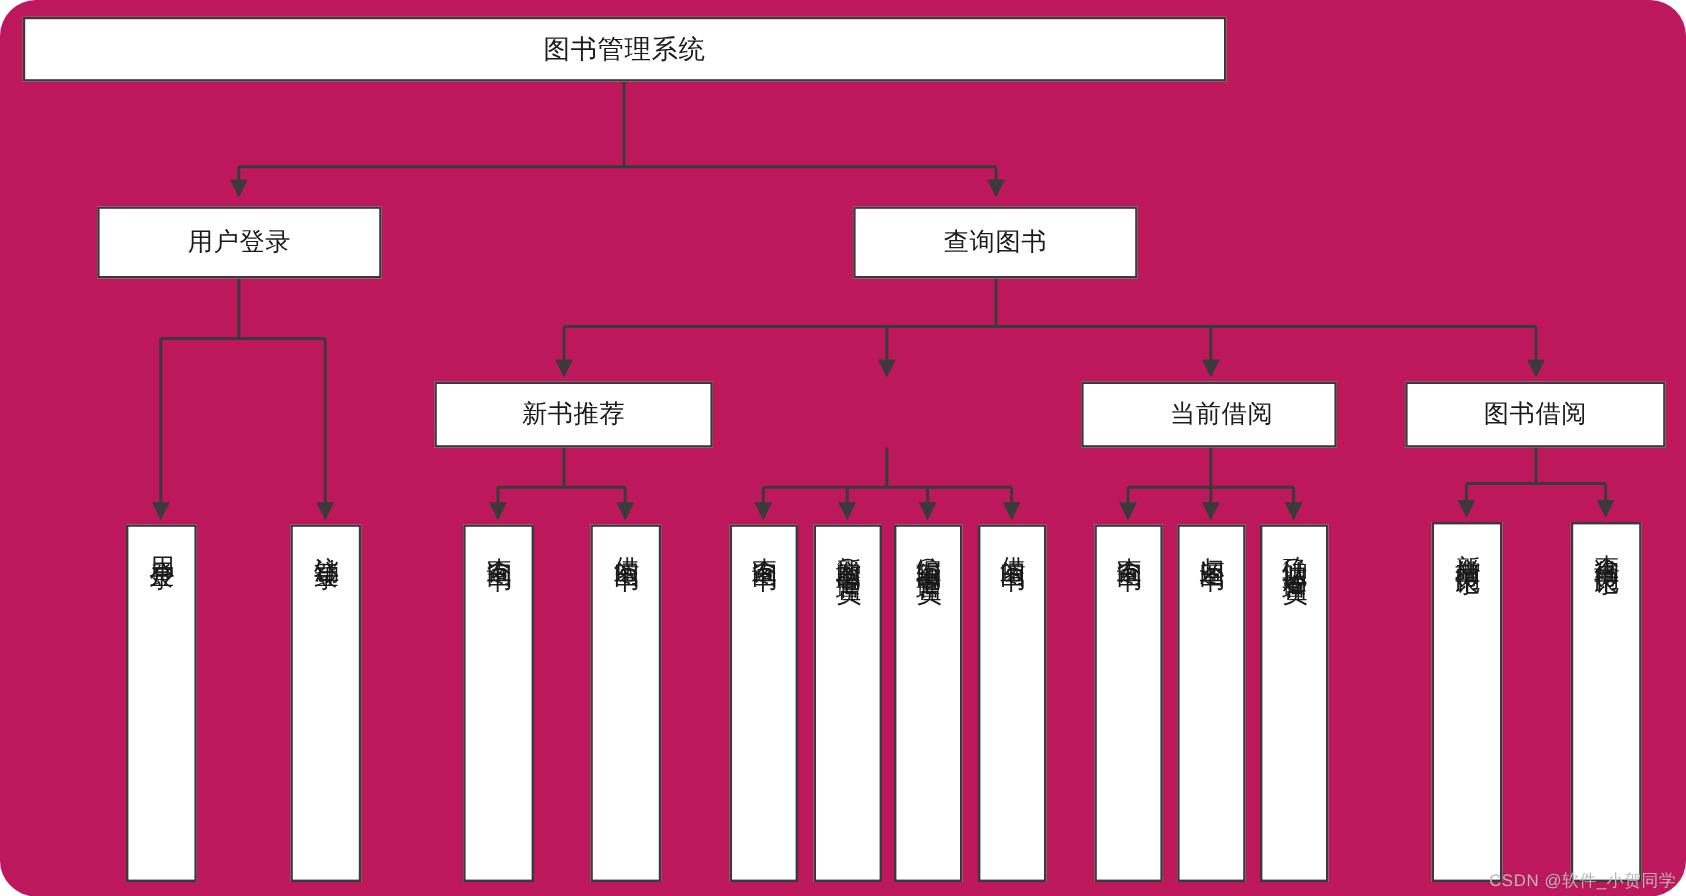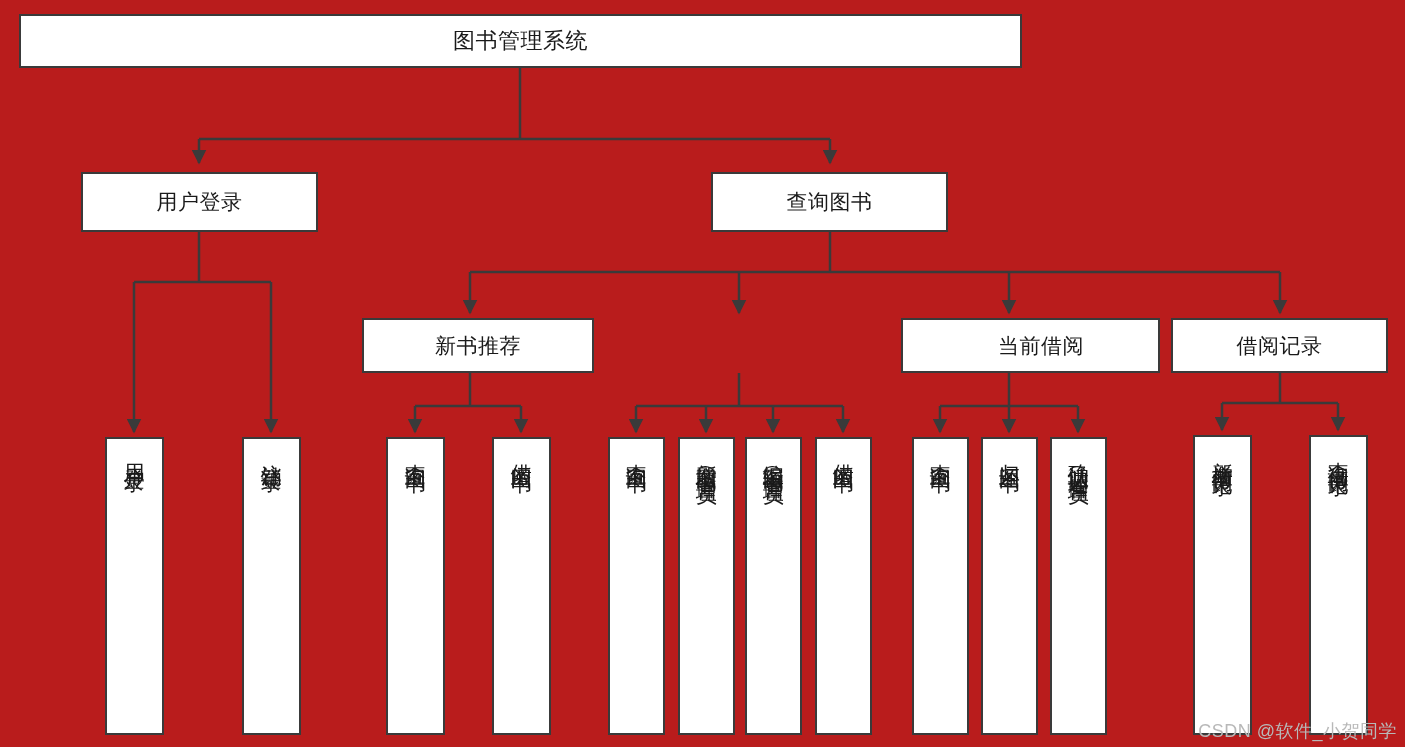--- a/index.html
+++ b/index.html
@@ -7,22 +7,23 @@
     padding: 0;
     background: #ffffff;
   }
   body {
     font-family: "Liberation Sans", "DejaVu Sans", sans-serif;
   }
   #canvas {
     position: relative;
     width: 1405px;
     height: 747px;
-    background: #b91c1c;
+    background: #be185d;
     overflow: hidden;
+    border-radius: 30px;
   }
   .node {
     position: absolute;
     box-sizing: border-box;
     background: #ffffff;
     border: 2.5px solid #3a3a3a;
     display: flex;
     align-items: center;
     justify-content: center;
     color: #1a1a1a;
@@ -60,21 +61,21 @@
     left: 0;
     top: 0;
     width: 1405px;
     height: 747px;
     pointer-events: none;
   }
   .watermark {
     position: absolute;
     right: 8px;
     bottom: 4px;
-    font-size: 18px;
+    font-size: 14px;
     color: #b8b8b8;
     letter-spacing: 0.5px;
     white-space: nowrap;
   }
 </style>
 </head>
 <body>
 
 <div id="canvas">
 
@@ -138,26 +139,26 @@
 
   <div class="node horiz" style="left:711px; top:172px; width:237px; height:60px;">
     <span class="node-label">查询图书</span>
   </div>
 
   <div class="node horiz" style="left:362px; top:318px; width:232px; height:55px;">
     <span class="node-label">新书推荐</span>
   </div>
 
 
-  <div class="node horiz" style="left:901px; top:318px; width:259px; height:55px;padding-left:21px;">
+  <div class="node horiz" style="left:901px; top:318px; width:213px; height:55px;padding-left:21px;">
     <span class="node-label">当前借阅</span>
   </div>
 
   <div class="node horiz" style="left:1171px; top:318px; width:217px; height:55px;">
-    <span class="node-label">借阅记录</span>
+    <span class="node-label">图书借阅</span>
   </div>
 
   <div class="node vert" style="left:105px; top:437px; width:59px; height:298px;">
     <span class="node-label">用户登录</span>
   </div>
 
   <div class="node vert" style="left:242px; top:437px; width:59px; height:298px;">
     <span class="node-label">注销登录</span>
   </div>
 

